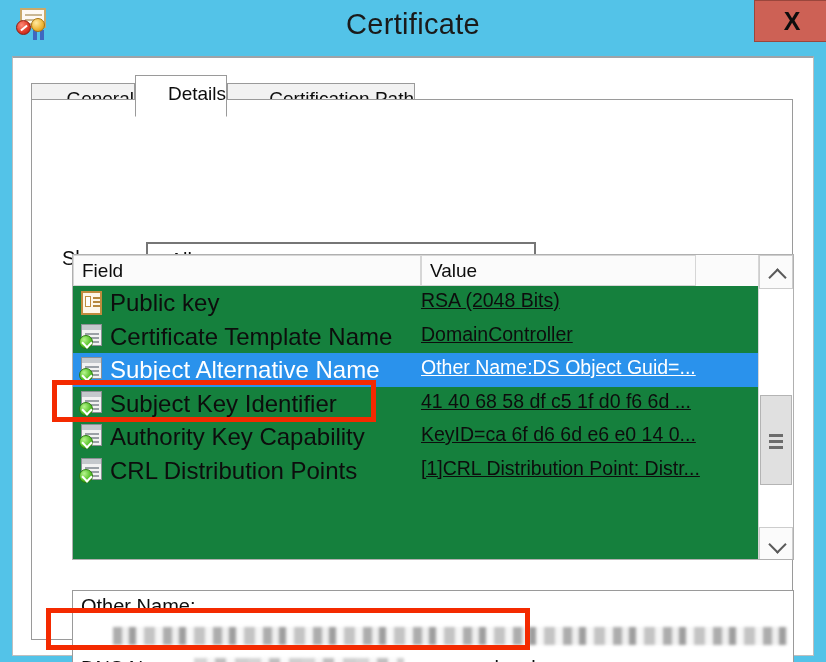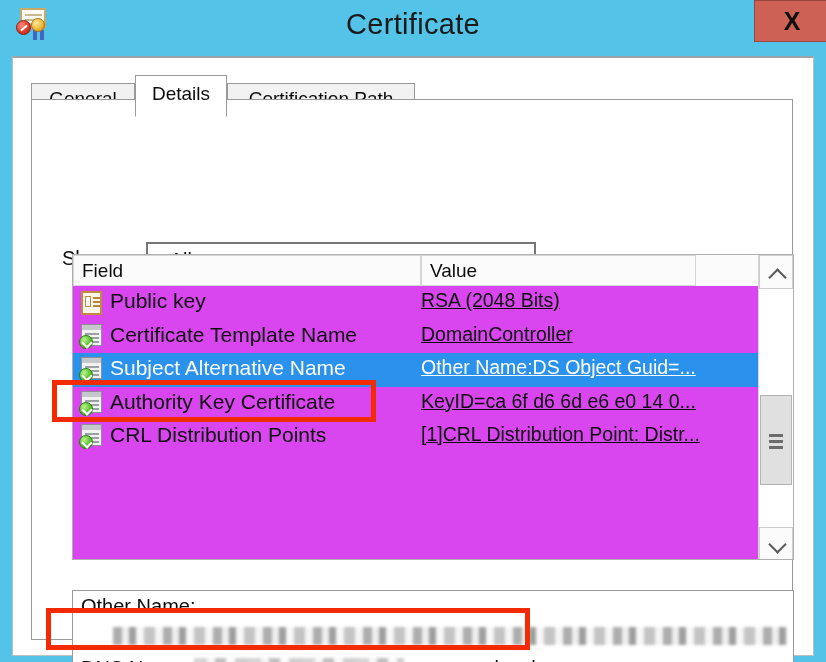--- a/index.html
+++ b/index.html
@@ -143,21 +143,21 @@
   .tab {
     position: absolute;
     top: 10px;
     height: 32px;
     background: #f2f2f2;
     border: 1px solid #9a9a9a;
     box-sizing: border-box;
     font-size: 19px;
     line-height: 30px;
     color: #0d0d0d;
-    text-align: center;
+    text-align: right;
     cursor: pointer;
     font-family: "Liberation Sans", sans-serif;
   }
   .tab.active {
     top: 2px;
     height: 42px;
     line-height: 36px;
     background: #ffffff;
     border-bottom: 1px solid #ffffff;
     z-index: 3;
@@ -230,21 +230,21 @@
     transform: rotate(45deg);
   }
 
   
   .listview {
     position: absolute;
     left: 40px;
     top: 154px;
     width: 722px;
     height: 306px;
-    background: #d946ef;
+    background: #15803d;
     border: 1px solid #b0b0b0;
     box-sizing: border-box;
     overflow: hidden;
   }
   .list-header {
     position: absolute;
     left: 0; top: 0;
     width: 722px;
     height: 31px;
     background: #fbfbfb;
@@ -286,21 +286,21 @@
     position: absolute;
     left: 6px;
     top: 4px;
     width: 26px;
     height: 26px;
   }
   .row .fieldtext {
     position: absolute;
     left: 37px;
     top: 3px;
-    font-size: 21px;
+    font-size: 24px;
     color: #0d0d0d;
     white-space: nowrap;
   }
   .row .valuetext {
     position: absolute;
     left: 348px;
     top: 3px;
     font-size: 19.5px;
     color: #0d0d0d;
     white-space: nowrap;
@@ -580,21 +580,29 @@
                 <div class="ico-arrow"></div>
               </div>
               <div class="fieldtext">Subject Alternative Name</div>
               <div class="valuetext">Other Name:DS Object Guid=...</div>
             </div>
             <div class="row">
               <div class="icon">
                 <div class="ico-ext"></div>
                 <div class="ico-arrow"></div>
               </div>
-              <div class="fieldtext">Authority Key Certificate</div>
+              <div class="fieldtext">Subject Key Identifier</div>
+              <div class="valuetext">41 40 68 58 df c5 1f d0 f6 6d ...</div>
+            </div>
+            <div class="row">
+              <div class="icon">
+                <div class="ico-ext"></div>
+                <div class="ico-arrow"></div>
+              </div>
+              <div class="fieldtext">Authority Key Capability</div>
               <div class="valuetext">KeyID=ca 6f d6 6d e6 e0 14 0...</div>
             </div>
             <div class="row">
               <div class="icon">
                 <div class="ico-ext"></div>
                 <div class="ico-arrow"></div>
               </div>
               <div class="fieldtext">CRL Distribution Points</div>
               <div class="valuetext">[1]CRL Distribution Point: Distr...</div>
             </div>

